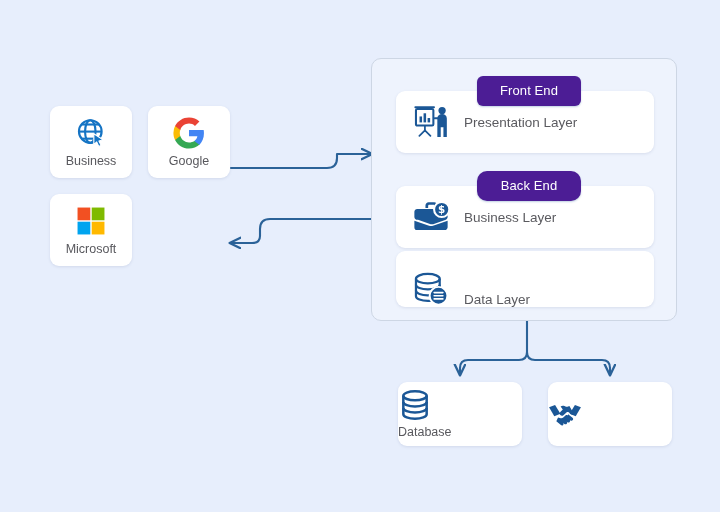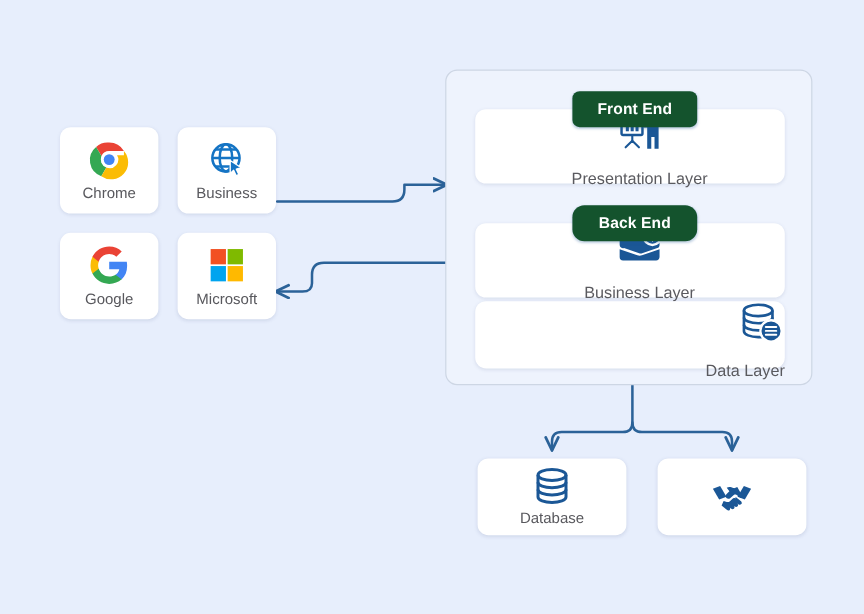--- a/index.html
+++ b/index.html
@@ -29,25 +29,25 @@
   }
 
   
   #client-side {
     position: absolute;
     left: 50px;
     top: 96px;
     width: 180px;
   }
   .section-badge {
-    background: #14532d;
+    background: #4c1d95;
     color: #ffffff;
     border-radius: 6px;
     font-size: 13px;
-    font-weight: bold;
+    font-weight: normal;
     text-align: center;
     padding: 7px 0 8px 0;
     letter-spacing: 0.1px;
     box-shadow: 0 1px 2px rgba(27,87,150,0.28);
   }
   #client-grid {
     margin-top: 10px;
     display: grid;
     grid-template-columns: 82px 82px;
     grid-template-rows: 72px 72px;
@@ -90,21 +90,20 @@
     left: 24px;
     width: 258px;
     background: #ffffff;
     border-radius: 9px;
     box-shadow: 0 1px 3px rgba(60,80,120,0.13);
     display: flex;
     align-items: center;
     box-sizing: border-box;
     padding-left: 16px;
     gap: 14px;
-    flex-direction: column;
   }
   #card-presentation { top: 32px; height: 62px; }
   #card-business     { top: 127px; height: 62px; }
   #card-data         { top: 192px; height: 56px; align-items: flex-end; }
 
   .layer-card .label {
     font-size: 13.5px;
     color: #5a5a5f;
   }
   .layer-ico {
@@ -124,21 +123,20 @@
   
   .bottom-card {
     position: absolute;
     width: 124px;
     height: 64px;
     background: #ffffff;
     border-radius: 9px;
     box-shadow: 0 1px 3px rgba(60,80,120,0.13);
     display: flex;
     flex-direction: column;
-    align-items: center;
     justify-content: center;
     gap: 5px;
   }
   #node-database    { left: 398px; top: 382px; }
   #node-thirdparty  { left: 548px; top: 382px; }
   .bottom-card .label {
     font-size: 12.5px;
     color: #58585d;
   }
   .bottom-ico { width: 34px; height: 30px; }
@@ -173,31 +171,20 @@
       <path d="M527,310 L527,352 Q527,360 519,360 L468,360 Q460,360 460,368 L460,375" fill="none" stroke="#2b6298" stroke-width="2.1" stroke-linecap="round" stroke-linejoin="round" marker-end="url(#arrow-d)"></path>
       <path d="M527,352 Q527,360 535,360 L602,360 Q610,360 610,368 L610,375" fill="none" stroke="#2b6298" stroke-width="2.1" stroke-linecap="round" stroke-linejoin="round" marker-end="url(#arrow-d)"></path>
     </g>
   </svg>
 
   <div id="client-side">
 
 
     <div id="client-grid">
 
-      <div class="client-card">
-        <svg class="client-ico" viewBox="0 0 48 48">
-          <path d="M24 4a20 20 0 0 1 17.32 10H24a10 10 0 0 0-9.1 5.86L8.6 9.1A19.95 19.95 0 0 1 24 4z" fill="#ea4335"></path>
-          <path d="M8.6 9.1l6.3 10.76A10 10 0 0 0 20.6 33.3l-5.9 10.2A20 20 0 0 1 8.6 9.1z" fill="#34a853"></path>
-          <path d="M41.32 14A20 20 0 0 1 14.7 43.5l6-10.2a10 10 0 0 0 12.5-14.3h8.12z" fill="#fbbc05"></path>
-          <path d="M24 14h17.32A20 20 0 0 1 24 44a20 20 0 0 1-9.3-2.3l5.9-10.2A10 10 0 1 0 24 14z" fill="#fbbc05" opacity="0"></path>
-          <circle cx="24" cy="24" r="9.6" fill="#ffffff"></circle>
-          <circle cx="24" cy="24" r="6.4" fill="#4285f4"></circle>
-        </svg>
-        <span class="label">Chrome</span>
-      </div>
 
       <div class="client-card">
         <svg class="client-ico" viewBox="0 0 48 48">
           <g fill="none" stroke="#1574c4" stroke-width="3">
             <circle cx="23" cy="22" r="16"></circle>
             <ellipse cx="23" cy="22" rx="7.4" ry="16"></ellipse>
             <line x1="7" y1="22" x2="39" y2="22"></line>
             <line x1="10.5" y1="12" x2="35.5" y2="12"></line>
             <line x1="10.5" y1="32" x2="35.5" y2="32"></line>
           </g>

